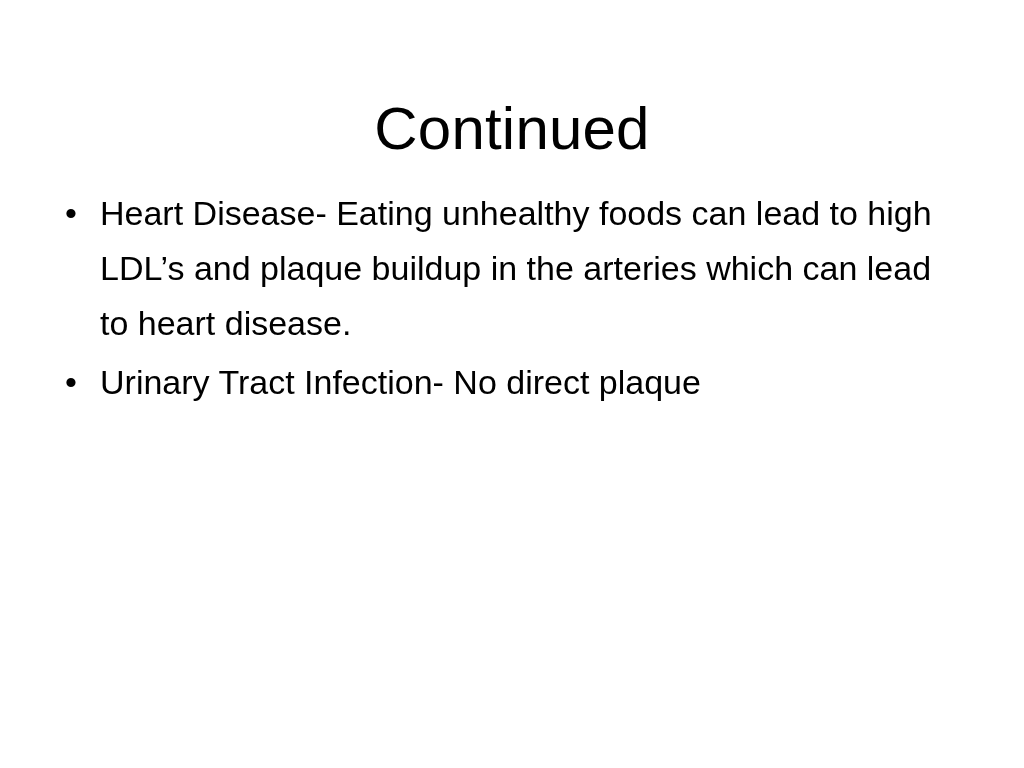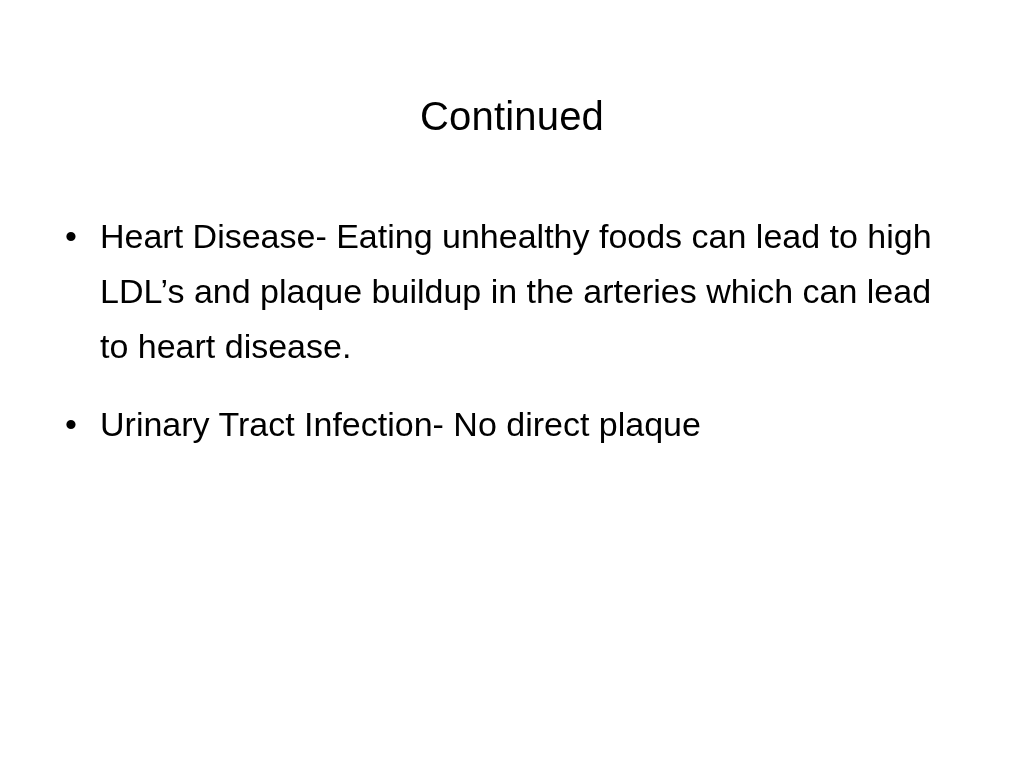--- a/index.html
+++ b/index.html
@@ -22,21 +22,21 @@
     background: #ffffff;
     box-sizing: border-box;
   }
 
   .slide-title {
     position: absolute;
     left: 0;
     top: 58px;
     width: 1024px;
     text-align: center;
-    font-size: 40px;
+    font-size: 60px;
     line-height: 62px;
     font-weight: 400;
     letter-spacing: 0.2px;
     color: #000000;
     white-space: nowrap;
   }
 
   .body-block {
     position: absolute;
     left: 60px;
@@ -66,21 +66,20 @@
     top: 0;
     width: 20px;
     font-size: 34px;
     line-height: 55px;
     color: #000000;
     text-align: left;
   }
 
   .bullet-text {
     display: block;
-    margin-top: 23px;
   }
 
   .spacer-region {
     position: absolute;
     left: 0;
     top: 430px;
     width: 1024px;
     height: 338px;
   }
 </style>

